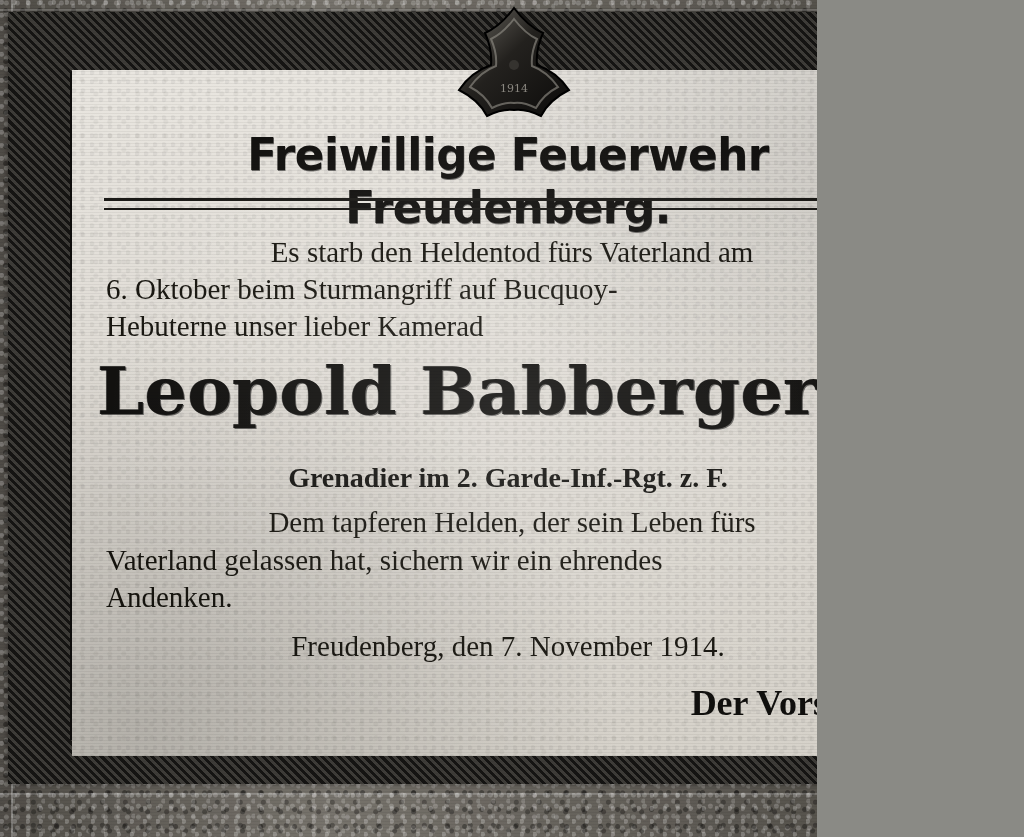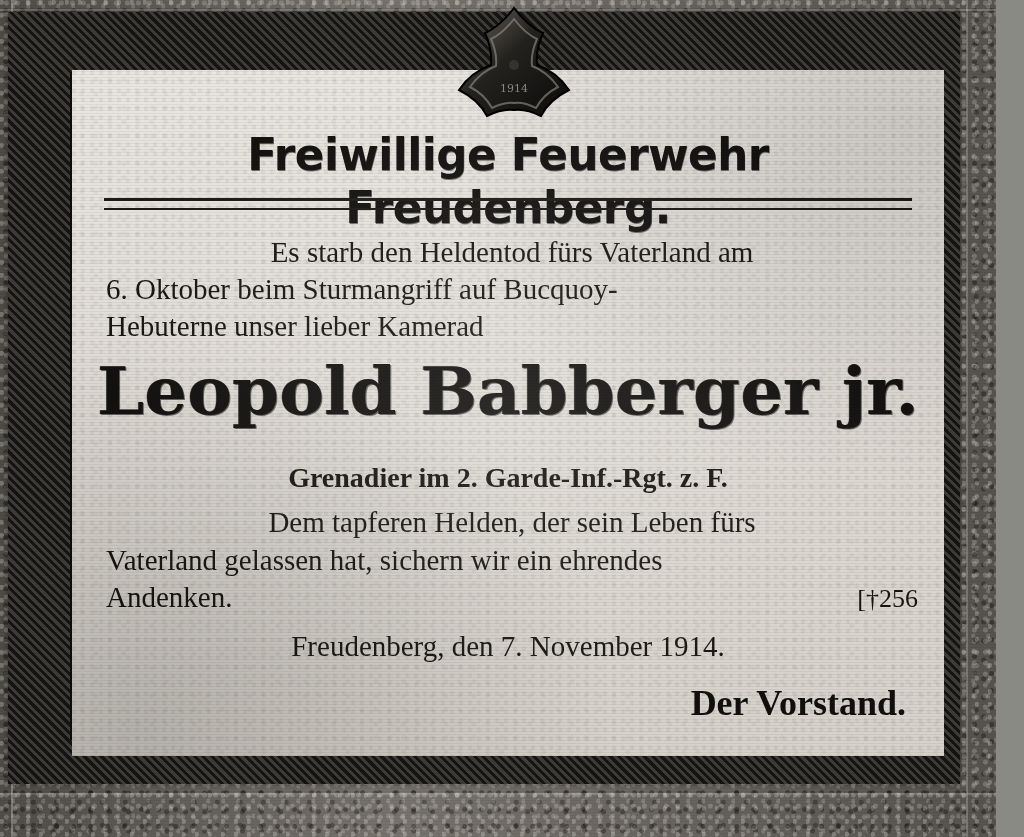--- a/index.html
+++ b/index.html
@@ -2,21 +2,21 @@
 <html><head>
 <meta charset="utf-8">
 <style>
   html, body {
     margin: 0;
     padding: 0;
     background: #8a8a85;
   }
   #page {
     position: relative;
-    width: 996px;
+    width: 817px;
     height: 837px;
     overflow: hidden;
     background: #77736c;
     font-family: "Liberation Serif", serif;
   }
 
   
   .bg-texture {
     position: absolute;
     inset: 0;

